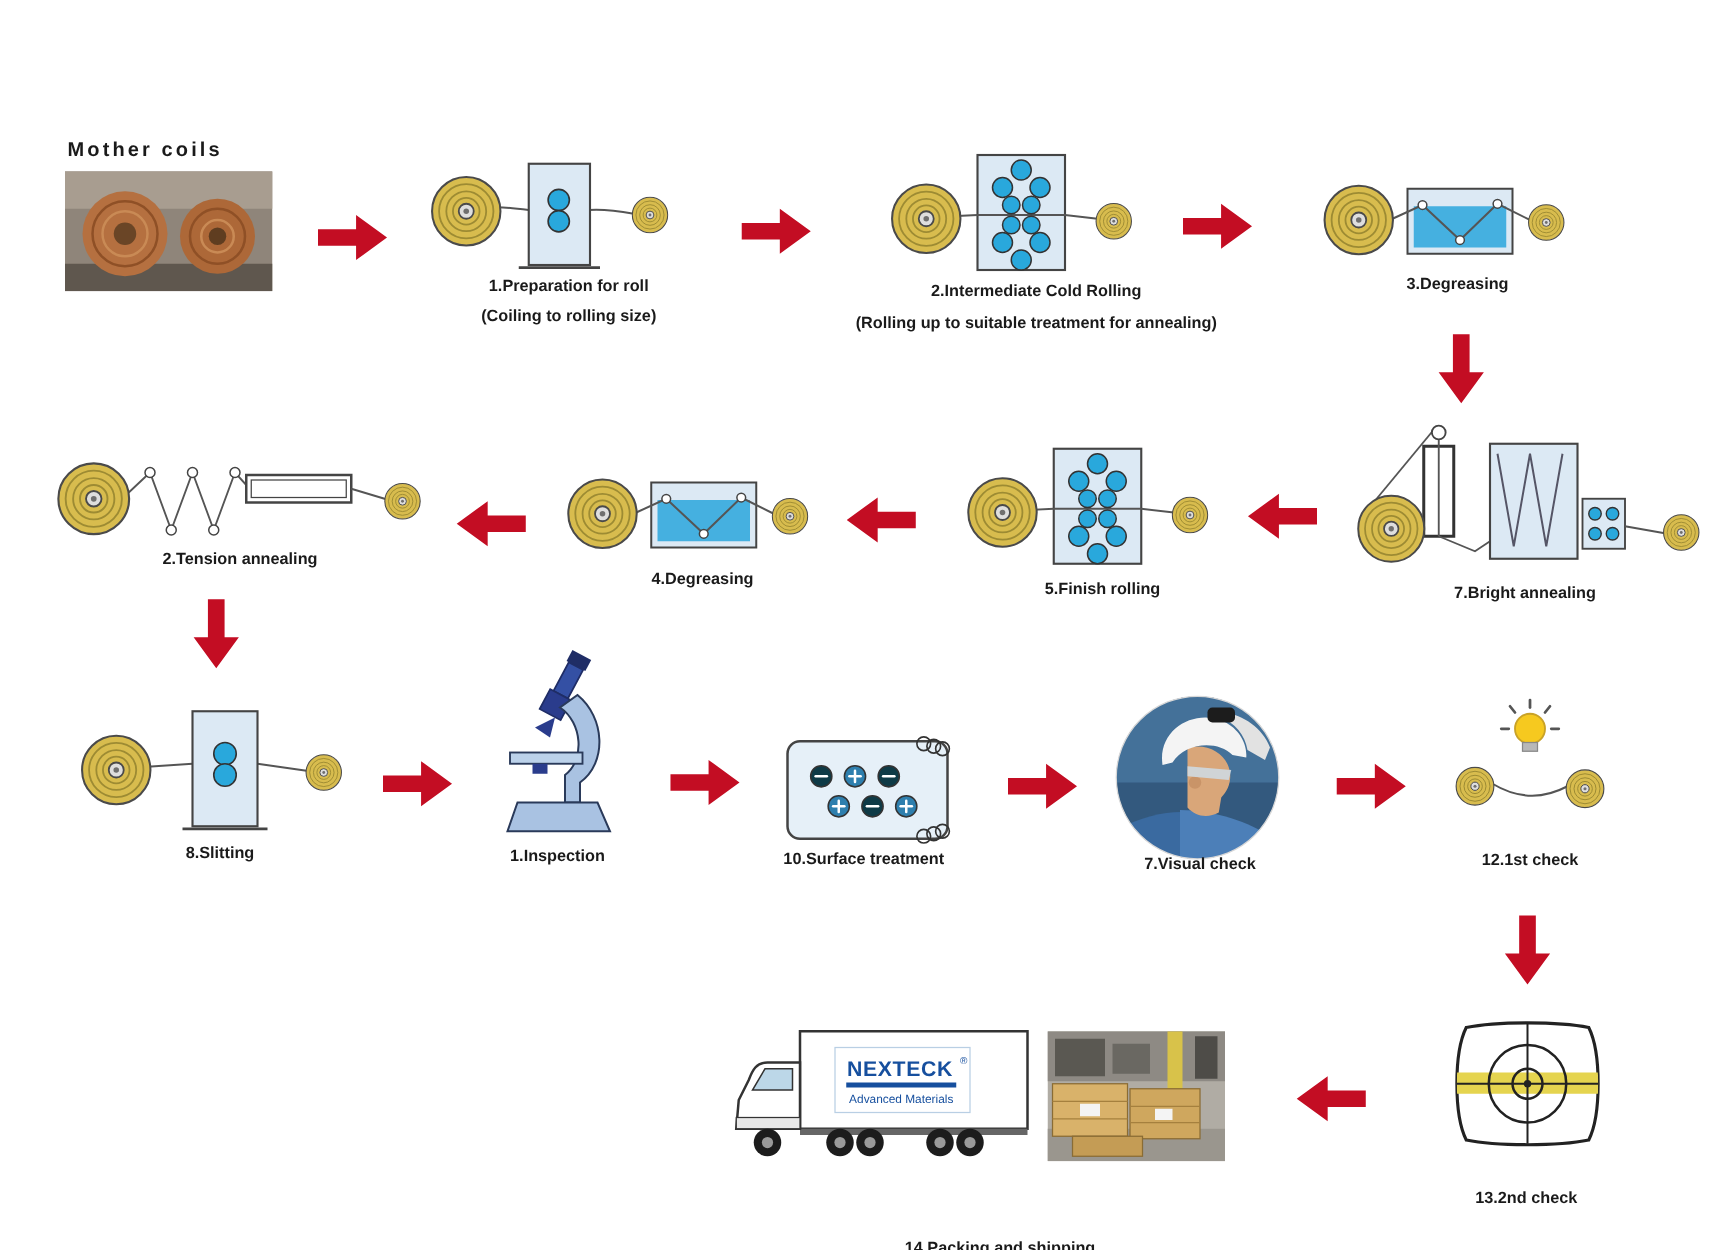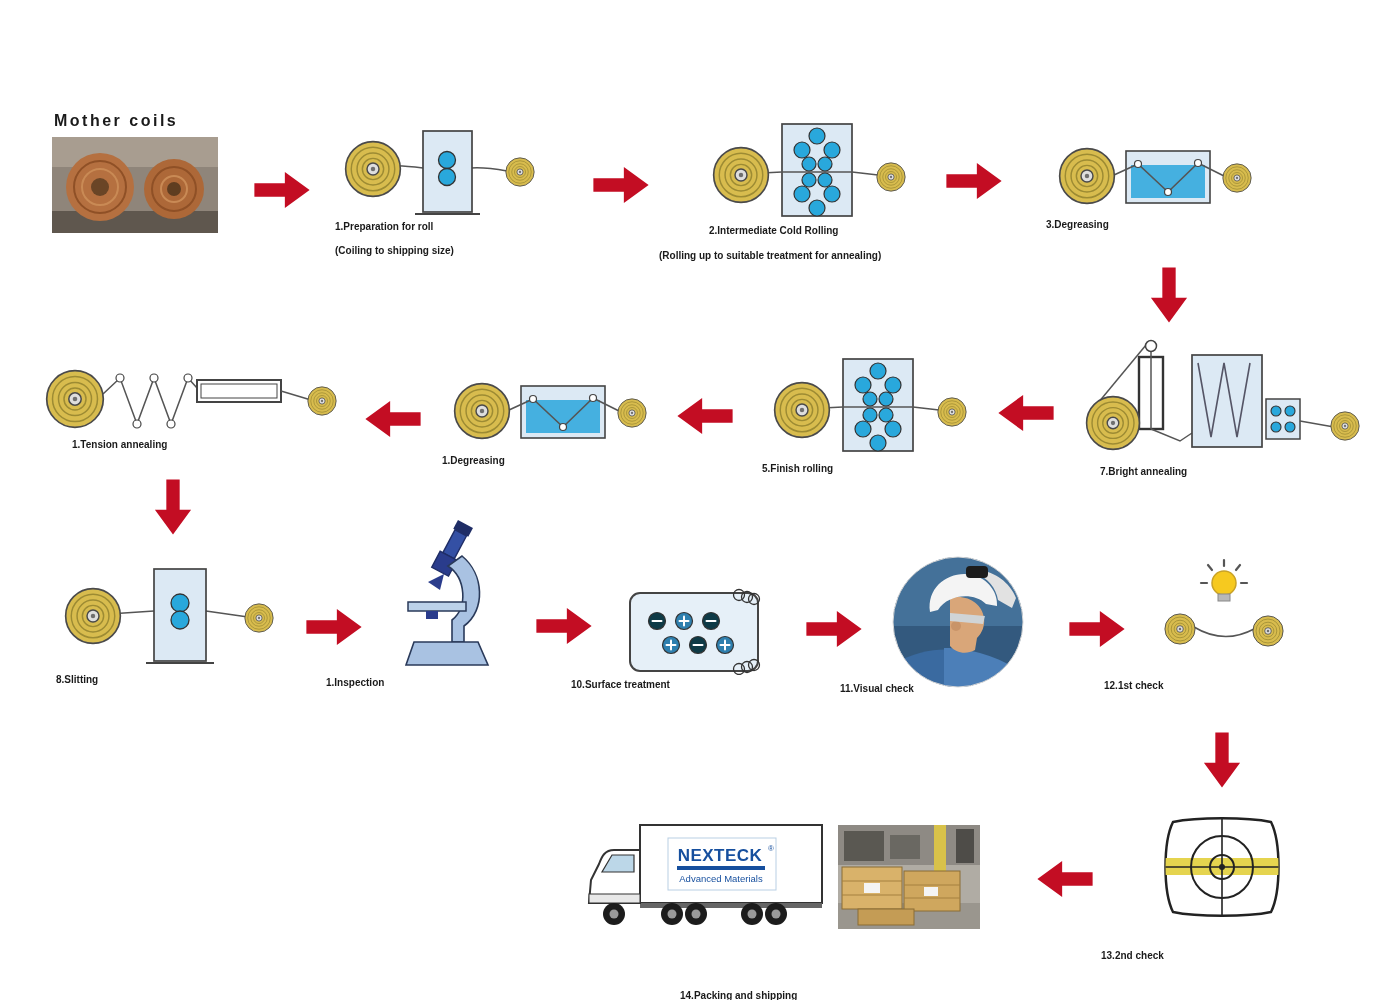--- a/index.html
+++ b/index.html
@@ -9,22 +9,22 @@
     --roller-blue:#29a8dc;
     --liquid-blue:#45b0e0;
     --label-color:#1a1a1a;
     --logo-blue:#164f9e;
   }
   *{margin:0;padding:0;box-sizing:border-box}
   html,body{background:#fff}
   .canvas{position:relative;width:1380px;height:1000px;background:#fff;overflow:hidden;
           font-family:"Liberation Sans",sans-serif;margin-top:24px;}
   .icon,.arrow,.photo{position:absolute;line-height:0}
-  .lbl{position:absolute;font-size:10px;font-weight:600;color:var(--label-color,#1a1a1a);
-       white-space:nowrap;line-height:1.2}
+  .lbl{position:absolute;font-size:13px;font-weight:600;color:var(--label-color,#1a1a1a);
+       text-align:center;white-space:nowrap;line-height:1.2}
   .title{position:absolute;font-size:16px;font-weight:700;letter-spacing:2.5px;color:#1a1a1a}
   svg text{font-family:"Liberation Sans",sans-serif}
 </style>
 </head>
 <body>
 
 <div class="canvas">
 
   <svg width="0" height="0" style="position:absolute" aria-hidden="true">
     <defs>
@@ -77,21 +77,21 @@
       <path d="M29,40 C45,36 62,38 79,40 M127,40 C140,39 152,41 163,43" fill="none" stroke="#555" stroke-width="1.6"></path>
       <rect x="79" y="3" width="49" height="81" style="fill:var(--machine-blue,#dce9f4)" stroke="#444" stroke-width="1.7"></rect>
       <line x1="71" y1="86" x2="136" y2="86" stroke="#444" stroke-width="2.2"></line>
       <circle cx="103" cy="32" r="8.5" style="fill:var(--roller-blue,#29a8dc)" stroke="#333" stroke-width="1.3"></circle>
       <circle cx="103" cy="49" r="8.5" style="fill:var(--roller-blue,#29a8dc)" stroke="#333" stroke-width="1.3"></circle>
       <use href="#sym-coil" x="0" y="12" width="58" height="58"></use>
       <use href="#sym-coil" x="161" y="29" width="30" height="30"></use>
     </svg>
   </div>
   <div class="lbl" style="left:335px;top:197px;width:240px">1.Preparation for roll</div>
-  <div class="lbl" style="left:335px;top:221px;width:240px">(Coiling to shipping size)</div>
+  <div class="lbl" style="left:335px;top:221px;width:240px">(Coiling to rolling size)</div>
 
   <div class="arrow" style="left:592px;top:141px">
     <svg width="58" height="40">
         <use href="#sym-arrow-r"></use>
       </svg>
   </div>
 
   <div class="icon" style="left:712px;top:98px">
     <svg width="195" height="97" viewBox="0 0 195 97">
       <rect x="70" y="2" width="70" height="92" style="fill:var(--machine-blue,#dce9f4)" stroke="#444" stroke-width="1.7"></rect>
@@ -203,21 +203,21 @@
       <rect x="68" y="12" width="84" height="52" style="fill:var(--machine-blue,#dce9f4)" stroke="#444" stroke-width="1.6"></rect>
       <rect x="73" y="26" width="74" height="33" style="fill:var(--liquid-blue,#45b0e0)"></rect>
       <path d="M56,36 L80,25 L110,53 L140,24 L168,38" fill="none" stroke="#555" stroke-width="1.6"></path>
       <circle cx="80" cy="25" r="3.5" fill="#fff" stroke="#444" stroke-width="1.2"></circle>
       <circle cx="110" cy="53" r="3.5" fill="#fff" stroke="#444" stroke-width="1.2"></circle>
       <circle cx="140" cy="24" r="3.5" fill="#fff" stroke="#444" stroke-width="1.2"></circle>
       <use href="#sym-coil" x="0" y="8" width="58" height="58"></use>
       <use href="#sym-coil" x="164" y="24" width="30" height="30"></use>
     </svg>
   </div>
-  <div class="lbl" style="left:442px;top:431px;width:240px">1.Degreasing</div>
+  <div class="lbl" style="left:442px;top:431px;width:240px">4.Degreasing</div>
 
   <div class="arrow" style="left:364px;top:375px">
     <svg width="58" height="40">
         <use href="#sym-arrow-l"></use>
       </svg>
   </div>
 
   <div class="icon" style="left:45px;top:342px">
     <svg width="295" height="78" viewBox="0 0 295 78">
       <path d="M58,28 L75,12 L92,58 L109,12 L126,58 L143,12 L152,22" fill="none" stroke="#555" stroke-width="1.5"></path>
@@ -228,21 +228,21 @@
         <circle cx="126" cy="58" r="4"></circle>
           <circle cx="143" cy="12" r="4"></circle>
       </g>
       <rect x="152" y="14" width="84" height="22" fill="#fff" stroke="#444" stroke-width="2"></rect>
       <rect x="156" y="18" width="76" height="14" fill="none" stroke="#444" stroke-width="1"></rect>
       <path d="M236,25 L266,34" stroke="#555" stroke-width="1.5"></path>
       <use href="#sym-coil" x="0" y="3" width="60" height="60"></use>
       <use href="#sym-coil" x="262" y="20" width="30" height="30"></use>
     </svg>
   </div>
-  <div class="lbl" style="left:72px;top:415px;width:240px">1.Tension annealing</div>
+  <div class="lbl" style="left:72px;top:415px;width:240px">2.Tension annealing</div>
 
   <div class="arrow" style="left:153px;top:454px">
     <svg width="40" height="58">
         <use href="#sym-arrow-d"></use>
       </svg>
   </div>
 
   <div class="icon" style="left:64px;top:543px">
     <svg width="212" height="102" viewBox="0 0 212 102">
       <path d="M30,48 L90,44 M142,44 L184,50" fill="none" stroke="#555" stroke-width="1.6"></path>
@@ -339,21 +339,21 @@
         <path d="M58,42 C76,38 90,48 92,62 C93,70 90,77 85,82 L83,94 C74,99 64,97 58,90 Z" fill="#d9a679"></path>
         <circle cx="64" cy="70" r="5" fill="#c99468"></circle>
         <path d="M58,57 L93,60 L91,68 L58,65 Z" fill="#cfd8de" opacity="0.92"></path>
         <path d="M38,56 C34,28 62,12 84,20 C98,25 106,38 105,50 L94,48 C82,36 56,38 46,54 Z" fill="#f4f4f4"></path>
         <path d="M84,18 C96,22 104,32 106,44 L120,52 L124,42 C118,26 102,16 88,14 Z" fill="#e2e2e2"></path>
         <rect x="74" y="10" width="22" height="12" rx="4" fill="#1c1c1c"></rect>
       </g>
       <circle cx="66" cy="66" r="65" fill="none" stroke="#d8d8d8" stroke-width="1"></circle>
     </svg>
   </div>
-  <div class="lbl" style="left:840px;top:659px;width:240px">11.Visual check</div>
+  <div class="lbl" style="left:840px;top:659px;width:240px">7.Visual check</div>
 
   <div class="arrow" style="left:1068px;top:585px">
     <svg width="58" height="40">
         <use href="#sym-arrow-r"></use>
       </svg>
   </div>
 
   <div class="icon" style="left:1156px;top:533px">
     <svg width="135" height="98" viewBox="0 0 135 98">
       <g stroke="#555" stroke-width="2.2" stroke-linecap="round">

